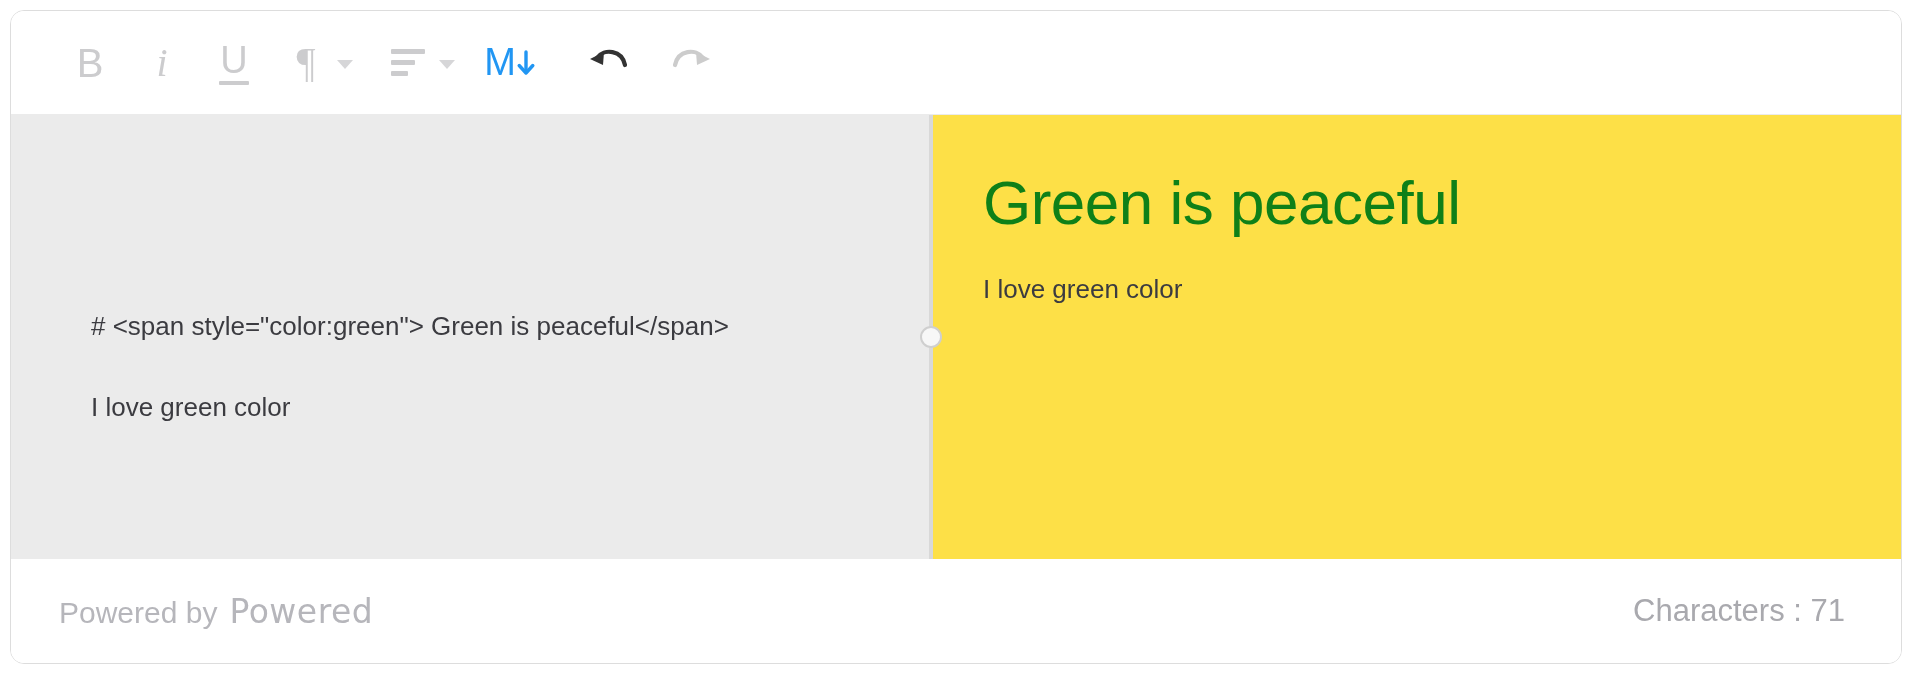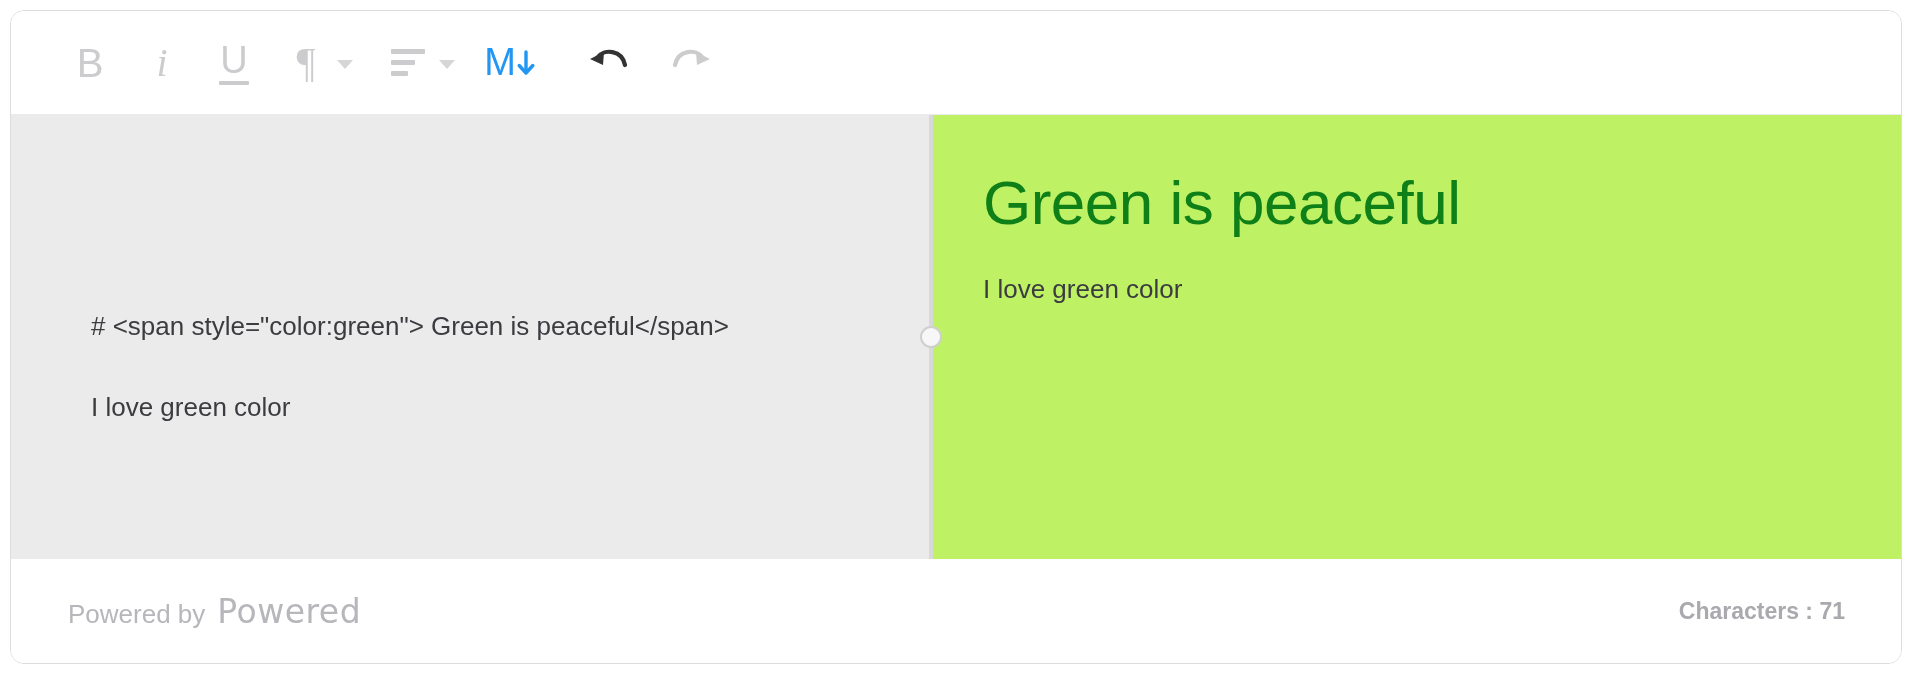--- a/index.html
+++ b/index.html
@@ -184,21 +184,21 @@
     height: 22px;
     border-radius: 50%;
     border: 2px solid #cfcfcf;
     background: #f7f7f7;
     box-sizing: border-box;
     cursor: grab;
   }
 
   .pane-preview {
     flex: 1;
-    background: #bef264;
+    background: #fde047;
     box-sizing: border-box;
     padding: 52px 60px 0 50px;
     overflow: hidden;
   }
   .preview-h1 {
     margin: 0;
     font-size: 62px;
     line-height: 1.15;
     font-weight: 400;
     font-family: "Liberation Sans", sans-serif;
@@ -223,37 +223,36 @@
     box-sizing: border-box;
   }
   .powered-by {
     display: flex;
     align-items: baseline;
     gap: 12px;
     color: #b6b6bb;
     cursor: pointer;
   }
   .powered-label {
-    font-size: 26px;
-    font-family: "Liberation Sans", sans-serif;
-    font-weight: 400;
-    margin-left: 9px;
+    font-size: 30px;
+    font-family: "Liberation Sans", sans-serif;
+    font-weight: 400;
   }
   .froala-logo {
     font-size: 33px;
     font-family: "DejaVu Sans", sans-serif;
     font-weight: 400;
     letter-spacing: 0.5px;
     color: #b6b6bb;
   }
   .char-count {
-    font-size: 23px;
+    font-size: 31px;
     color: #a9a9ae;
     font-family: "Liberation Sans", sans-serif;
-    font-weight: 700;
+    font-weight: 400;
   }
 </style>
 </head>
 <body>
 
 <div class="editor-card">
 
   <div class="toolbar">
 
     <div class="tb-btn">

